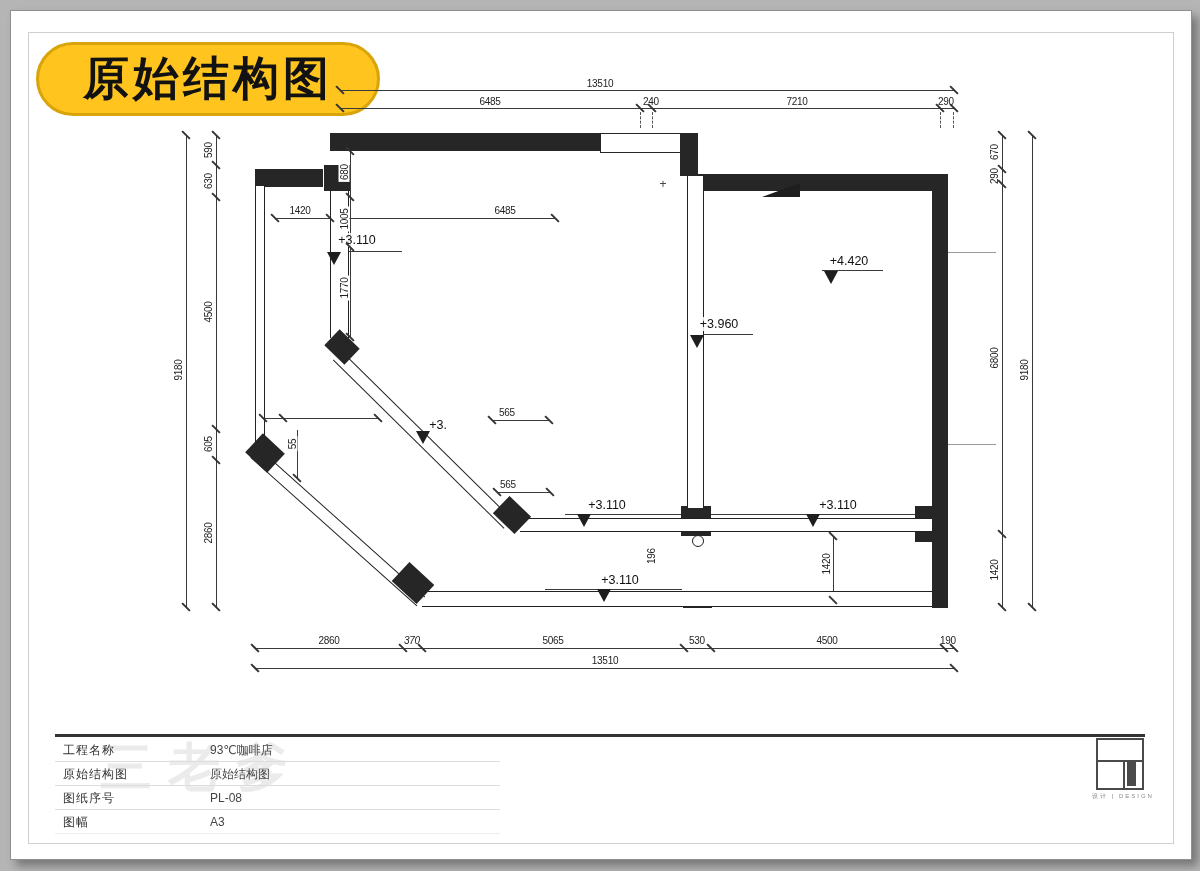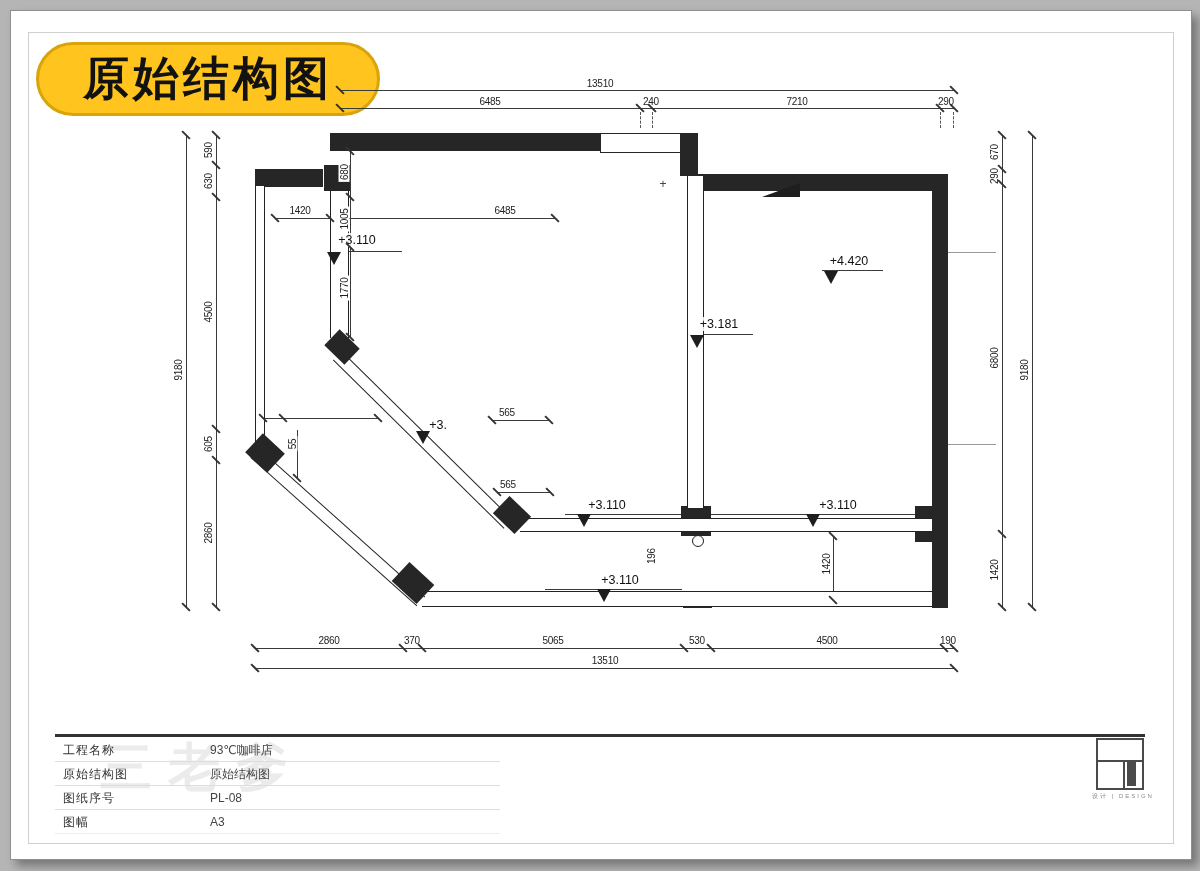--- a/index.html
+++ b/index.html
@@ -119,21 +119,21 @@
   <div class="circle" style="left:692px;top:535px;"></div>
   <span class="plus" style="left:663px;top:184px;">+</span>
 
   <span class="lb" style="left:600px;top:83px;">13510</span>
   <span class="lb" style="left:490px;top:101px;">6485</span>
   <span class="lb" style="left:651px;top:101px;">240</span>
   <span class="lb" style="left:797px;top:101px;">7210</span>
   <span class="lb" style="left:946px;top:101px;">290</span>
 
   <span class="lb" style="left:329px;top:640px;">2860</span>
-  <span class="lb" style="left:412px;top:640px;">370</span>
+  <span class="lb" style="left:412px;top:640px;font-style:italic;">370</span>
   <span class="lb" style="left:553px;top:640px;">5065</span>
   <span class="lb" style="left:697px;top:640px;">530</span>
   <span class="lb" style="left:827px;top:640px;">4500</span>
   <span class="lb" style="left:948px;top:640px;">190</span>
   <span class="lb" style="left:605px;top:660px;">13510</span>
 
   <span class="lbr" style="left:178px;top:370px;">9180</span>
   <span class="lbr" style="left:208px;top:150px;">590</span>
   <span class="lbr" style="left:208px;top:181px;">630</span>
   <span class="lbr" style="left:208px;top:312px;">4500</span>
@@ -153,21 +153,21 @@
   <span class="lb" style="left:505px;top:210px;">6485</span>
   <span class="lb" style="left:507px;top:412px;">565</span>
   <span class="lb" style="left:508px;top:484px;">565</span>
   <span class="lbr" style="left:292px;top:444px;">55</span>
   <span class="lbr" style="left:826px;top:564px;">1420</span>
   <span class="lbr" style="left:651px;top:556px;">196</span>
 
   <span class="el" style="left:357px;top:240px;">+3.110</span>
   <div class="tri" style="left:327px;top:252px;"></div>
 
-  <span class="el" style="left:719px;top:324px;">+3.181</span>
+  <span class="el" style="left:719px;top:324px;">+3.960</span>
   <div class="tri" style="left:690px;top:335px;"></div>
 
   <span class="el" style="left:849px;top:261px;">+4.420</span>
   <div class="tri" style="left:824px;top:271px;"></div>
 
   <span class="el" style="left:607px;top:505px;">+3.110</span>
   <div class="tri" style="left:577px;top:514px;"></div>
 
   <span class="el" style="left:838px;top:505px;">+3.110</span>
   <div class="tri" style="left:806px;top:514px;"></div>

